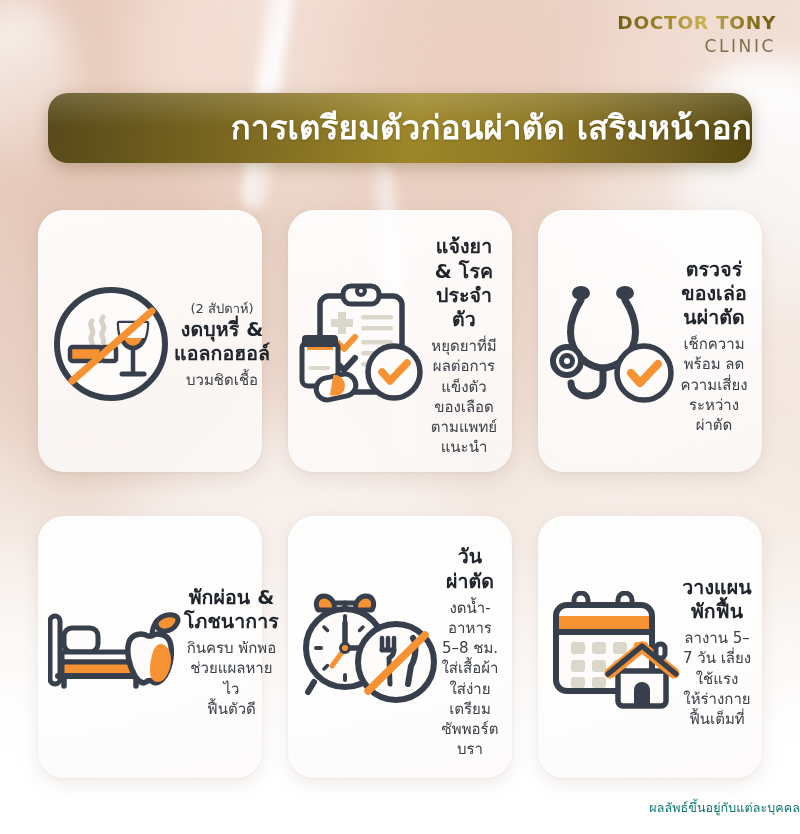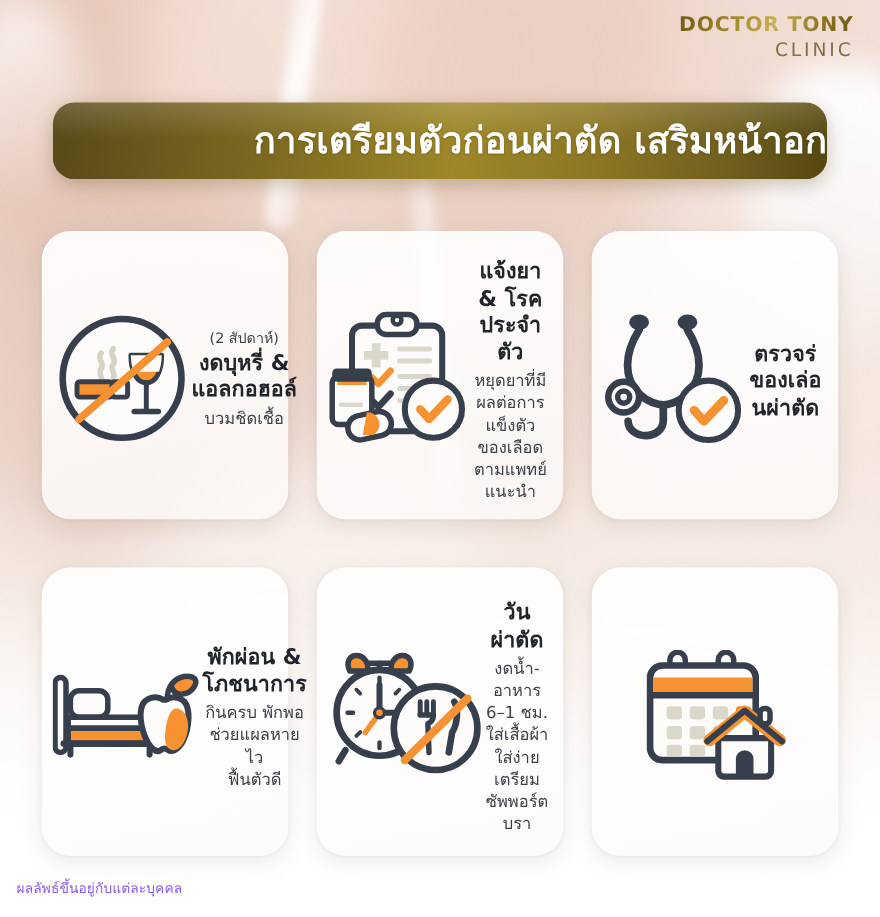--- a/index.html
+++ b/index.html
@@ -201,24 +201,24 @@
     color: #3c4148;
     line-height: 1.35;
   }
   .card-desc .line { display: block; }
 
   
   .footer-note {
     position: absolute;
     left: 0; right: 0;
     top: 798px;
-    text-align: left;
+    text-align: right;
     z-index: 5;
     font-size: 12.5px;
-    color: #8b5cf6;
+    color: #0f766e;
     letter-spacing: .1px;
     padding-left: 15px;
   }
 </style>
 </head>
 <body>
 
 <div class="bg-root">
   <div class="bg-base"></div>
   <div class="bg-blob b1"></div>
@@ -335,20 +335,24 @@
         <circle cx="19" cy="80" r="14" fill="#fdfcfb" stroke="#373F4C" stroke-width="6"></circle>
         <circle cx="19" cy="80" r="5.5" fill="#fdfcfb" stroke="#373F4C" stroke-width="5"></circle>
 
         <circle cx="96" cy="92" r="27" fill="#fdfcfb" stroke="#373F4C" stroke-width="5.5"></circle>
         <path d="M83 92l9 10 18-19" stroke="#F79233" stroke-width="8" stroke-linecap="round" stroke-linejoin="round" fill="none"></path>
       </svg>
     </div>
     <div class="card-body">
       <div class="card-note"></div>
       <div class="card-title">ตรวจร่ของเล่อนผ่าตัด</div>
+      <div class="card-desc">
+        <span class="line">เช็กความพร้อม ลดความเสี่ยง</span>
+        <span class="line">ระหว่างผ่าตัด</span>
+      </div>
     </div>
   </div>
 
   <div class="card">
     <div class="card-icon">
       <svg width="136" height="112" viewBox="0 0 136 112" fill="none">
 
         <rect x="2" y="22" width="10" height="68" rx="5" fill="#fdfcfb" stroke="#373F4C" stroke-width="5"></rect>
 
         <rect x="16" y="34" width="34" height="24" rx="8" fill="#fdfcfb" stroke="#373F4C" stroke-width="5"></rect>
@@ -407,21 +411,21 @@
 
         <path d="M115 48c4 6 3 20-2 28l-3 18" stroke="#373F4C" stroke-width="6" stroke-linecap="round" fill="none"></path>
 
         <path d="M70 101 L127 45" stroke="#F79233" stroke-width="7.5" stroke-linecap="round"></path>
       </svg>
     </div>
     <div class="card-body">
       <div class="card-note"></div>
       <div class="card-title">วันผ่าตัด</div>
       <div class="card-desc">
-        <span class="line">งดน้ำ-อาหาร 6–1 ชม.</span>
+        <span class="line">งดน้ำ-อาหาร 5–8 ชม.</span>
         <span class="line">ใส่เสื้อผ้าใส่ง่าย เตรียมซัพพอร์ตบรา</span>
       </div>
     </div>
   </div>
 
   <div class="card">
     <div class="card-icon">
       <svg width="134" height="118" viewBox="0 0 134 118" fill="none">
 
         <rect x="26" y="2" width="14" height="26" rx="7" fill="#fdfcfb" stroke="#373F4C" stroke-width="5"></rect>
@@ -446,17 +450,25 @@
 
         <path d="M62 82l32-26 32 26" stroke="#F79233" stroke-width="11" stroke-linecap="round" stroke-linejoin="round" fill="none"></path>
         <path d="M62 82l32-26 32 26" stroke="#373F4C" stroke-width="5.5" stroke-linecap="round" stroke-linejoin="round" fill="none" opacity="0"></path>
         <path d="M60 83l34-28 34 28" stroke="#373F4C" stroke-width="5.5" stroke-linecap="round" stroke-linejoin="round" fill="none"></path>
 
         <rect x="108" y="53" width="9" height="14" rx="4" fill="#fdfcfb" stroke="#373F4C" stroke-width="5"></rect>
 
         <path d="M86 115v-16a8 8 0 0 1 16 0v16z" fill="#373F4C"></path>
       </svg>
     </div>
+    <div class="card-body">
+      <div class="card-note"></div>
+      <div class="card-title">วางแผนพักฟื้น</div>
+      <div class="card-desc">
+        <span class="line">ลางาน 5–7 วัน เลี่ยงใช้แรง</span>
+        <span class="line">ให้ร่างกายฟื้นเต็มที่</span>
+      </div>
+    </div>
   </div>
 
 </div>
 
 <div class="footer-note">ผลลัพธ์ขึ้นอยู่กับแต่ละบุคคล</div>
 
 </body></html>

